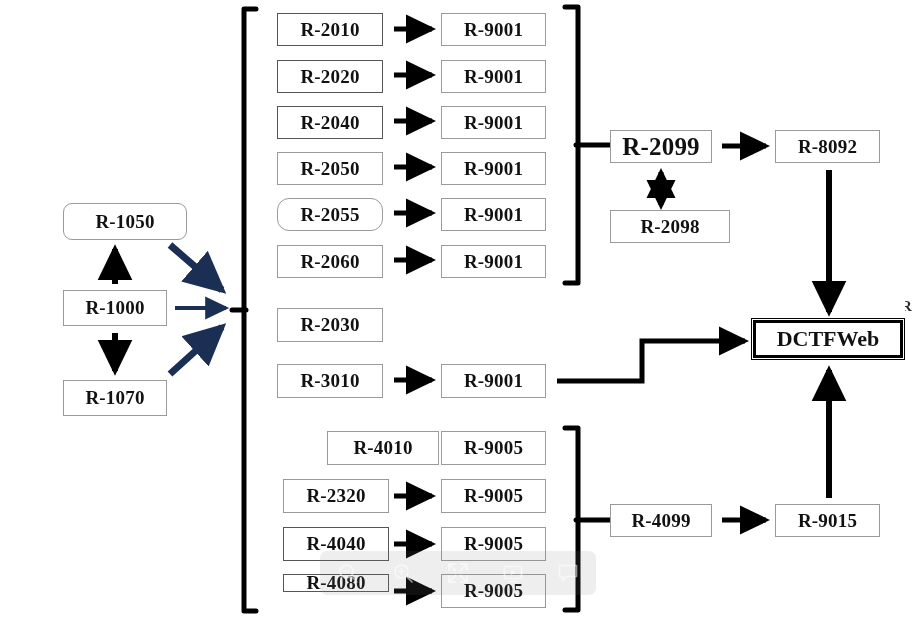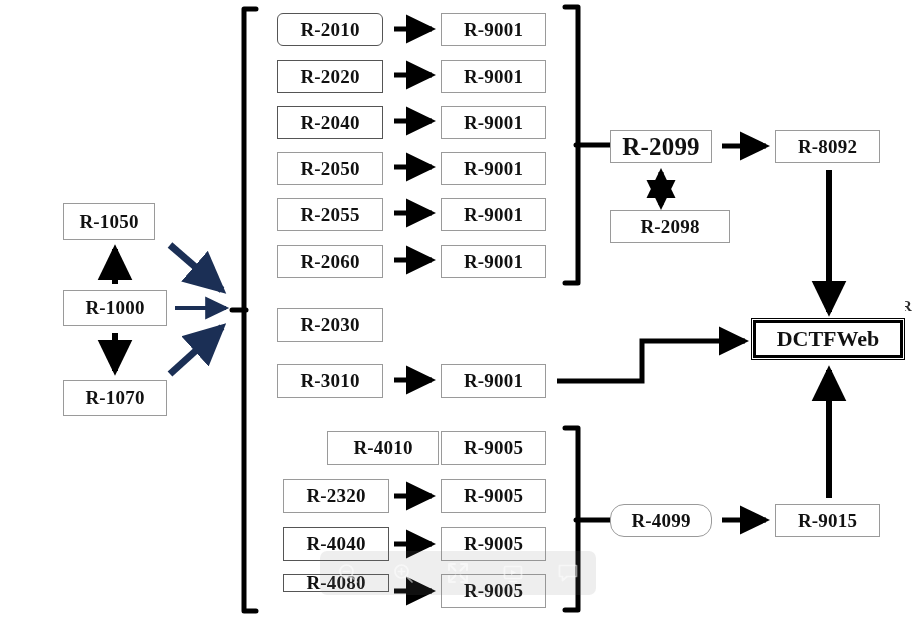--- a/index.html
+++ b/index.html
@@ -122,43 +122,43 @@
 
     <line x1="829" y1="170" x2="829" y2="312" stroke="#000" stroke-width="6" marker-end="url(#ah)"></line>
 
     <path d="M557,381 L642,381 L642,341 L745,341" fill="none" stroke="#000" stroke-width="5" stroke-linejoin="miter" marker-end="url(#ah)"></path>
 
     <line x1="722" y1="520" x2="766" y2="520" stroke="#000" stroke-width="5" marker-end="url(#ah)"></line>
 
     <line x1="829" y1="498" x2="829" y2="370" stroke="#000" stroke-width="6" marker-end="url(#ah)"></line>
   </svg>
 
-  <div class="node" style="left:63px;top:203px;width:92px;height:37px;font-size:19px;">
+  <div class="node" style="left:63px;top:203px;width:124px;height:37px;font-size:19px;border-radius:9px;">
     <span>R-1050</span>
   </div>
   <div class="node" style="left:63px;top:290px;width:104px;height:36px;font-size:19px;">
     <span>R-1000</span>
   </div>
   <div class="node" style="left:63px;top:380px;width:104px;height:36px;font-size:19px;">
     <span>R-1070</span>
   </div>
 
-  <div class="node dark" style="left:277px;top:13px;width:106px;height:33px;font-size:19px;border-radius:6px;">
+  <div class="node dark" style="left:277px;top:13px;width:106px;height:33px;font-size:19px;">
     <span>R-2010</span>
   </div>
   <div class="node dark" style="left:277px;top:60px;width:106px;height:33px;font-size:19px;">
     <span>R-2020</span>
   </div>
   <div class="node dark" style="left:277px;top:106px;width:106px;height:33px;font-size:19px;">
     <span>R-2040</span>
   </div>
   <div class="node" style="left:277px;top:152px;width:106px;height:33px;font-size:19px;">
     <span>R-2050</span>
   </div>
-  <div class="node" style="left:277px;top:198px;width:106px;height:33px;font-size:19px;">
+  <div class="node" style="left:277px;top:198px;width:106px;height:33px;font-size:19px;border-radius:12px;">
     <span>R-2055</span>
   </div>
   <div class="node" style="left:277px;top:245px;width:106px;height:33px;font-size:19px;">
     <span>R-2060</span>
   </div>
 
   <div class="node" style="left:441px;top:13px;width:105px;height:33px;font-size:19px;">
     <span>R-9001</span>
   </div>
   <div class="node" style="left:441px;top:60px;width:105px;height:33px;font-size:19px;">
@@ -215,21 +215,21 @@
 
   <div class="node" style="left:610px;top:130px;width:102px;height:33px;font-size:25px;">
     <span>R-2099</span>
   </div>
   <div class="node" style="left:610px;top:210px;width:120px;height:33px;font-size:19px;">
     <span>R-2098</span>
   </div>
   <div class="node" style="left:775px;top:130px;width:105px;height:33px;font-size:19px;">
     <span>R-8092</span>
   </div>
-  <div class="node" style="left:610px;top:504px;width:102px;height:33px;font-size:19px;border-radius:14px;">
+  <div class="node" style="left:610px;top:504px;width:102px;height:33px;font-size:19px;">
     <span>R-4099</span>
   </div>
   <div class="node" style="left:775px;top:504px;width:105px;height:33px;font-size:19px;">
     <span>R-9015</span>
   </div>
 
   <div class="node heavy" style="left:753px;top:320px;width:150px;height:38px;">
     <span>DCTFWeb</span>
   </div>
 

